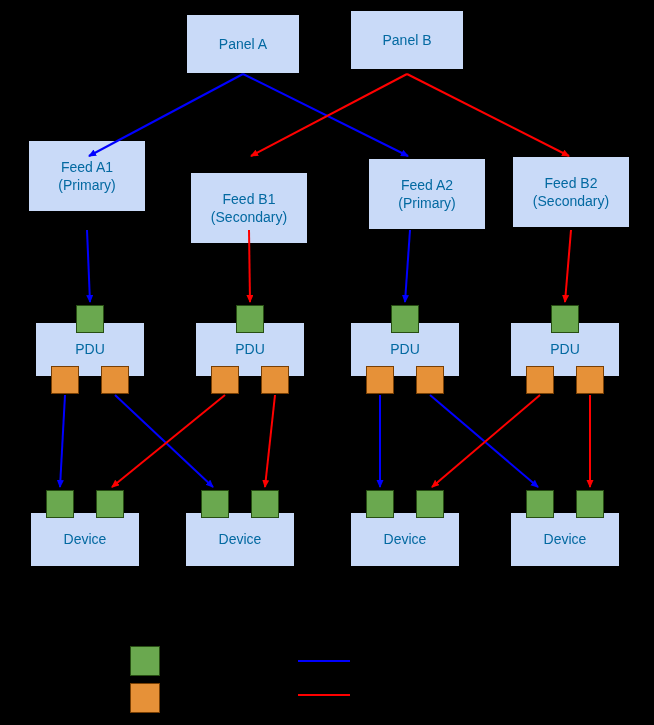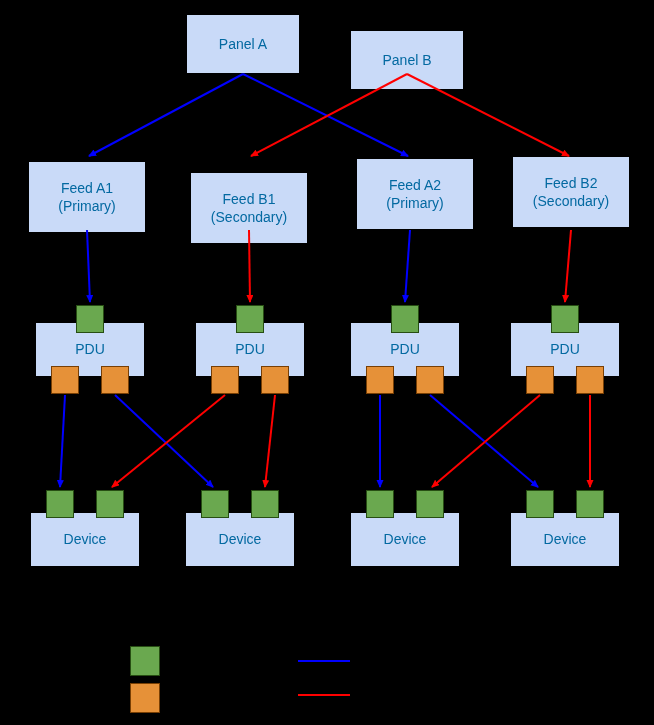--- a/index.html
+++ b/index.html
@@ -28,33 +28,33 @@
   .legend-swatch.orange{background:var(--orange-port,#e69138);border-color:var(--orange-port-border,#783f04);}
 </style>
 </head>
 <body>
 
 <div id="stage">
 
   <div class="box" style="left:186px;top:14px;width:114px;height:60px">
     <div>Panel A</div>
   </div>
-  <div class="box" style="left:350px;top:30px;width:114px;height:60px">
+  <div class="box" style="left:350px;top:10px;width:114px;height:60px">
     <div>Panel B</div>
   </div>
 
-  <div class="box" style="left:28px;top:161px;width:118px;height:72px">
+  <div class="box" style="left:28px;top:140px;width:118px;height:72px">
     <div>Feed A1</div>
     <div>(Primary)</div>
   </div>
   <div class="box" style="left:190px;top:172px;width:118px;height:72px">
     <div>Feed B1</div>
     <div>(Secondary)</div>
   </div>
-  <div class="box" style="left:356px;top:158px;width:118px;height:72px">
+  <div class="box" style="left:368px;top:158px;width:118px;height:72px">
     <div>Feed A2</div>
     <div>(Primary)</div>
   </div>
   <div class="box" style="left:512px;top:156px;width:118px;height:72px">
     <div>Feed B2</div>
     <div>(Secondary)</div>
   </div>
 
   <div class="box" style="left:35px;top:322px;width:110px;height:55px">
     <div>PDU</div>

